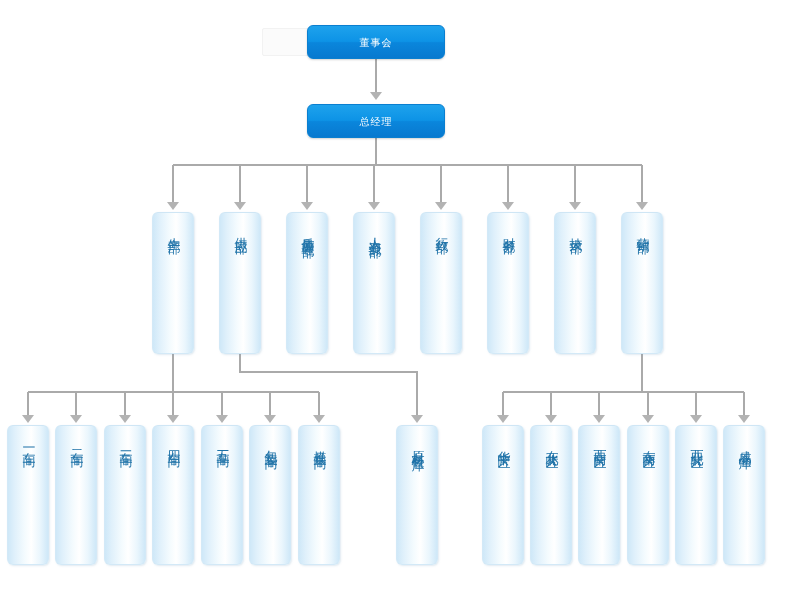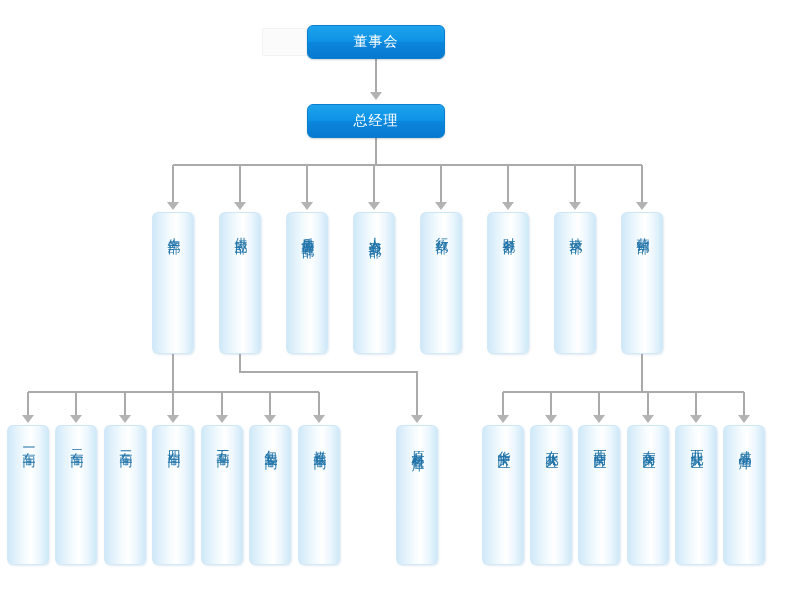--- a/index.html
+++ b/index.html
@@ -36,21 +36,21 @@
     overflow: hidden;
   }
   
   .node.primary {
     background: linear-gradient(to bottom, #1ea2ec 0%, #0d93e6 48%, #0a86dc 52%, #0879cf 100%);
     border: 1px solid #0a7fd0;
     box-shadow: 0 1px 2px rgba(0,0,0,0.18);
   }
   .node.primary .node-label {
     color: #ffffff;
-    font-size: 14px;
+    font-size: 10px;
     letter-spacing: 1px;
     line-height: 1.1;
     text-align: right;
     white-space: nowrap;
   }
   
   .node.vertical {
     background: linear-gradient(to right,
         #cfe8f8 0%,
         #dff0fb 16%,

